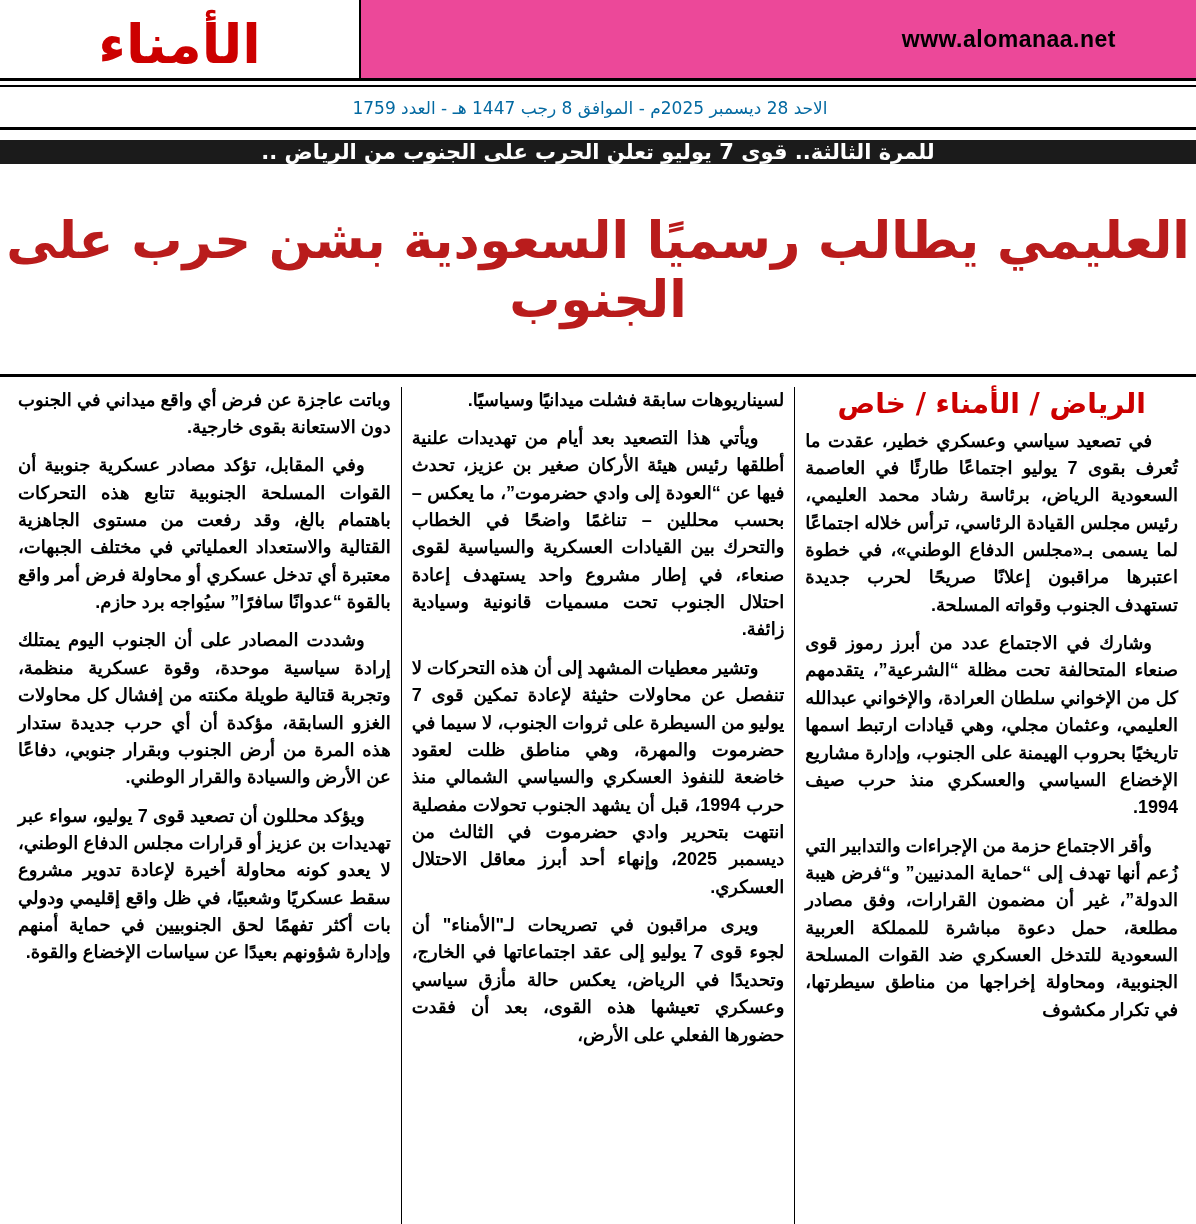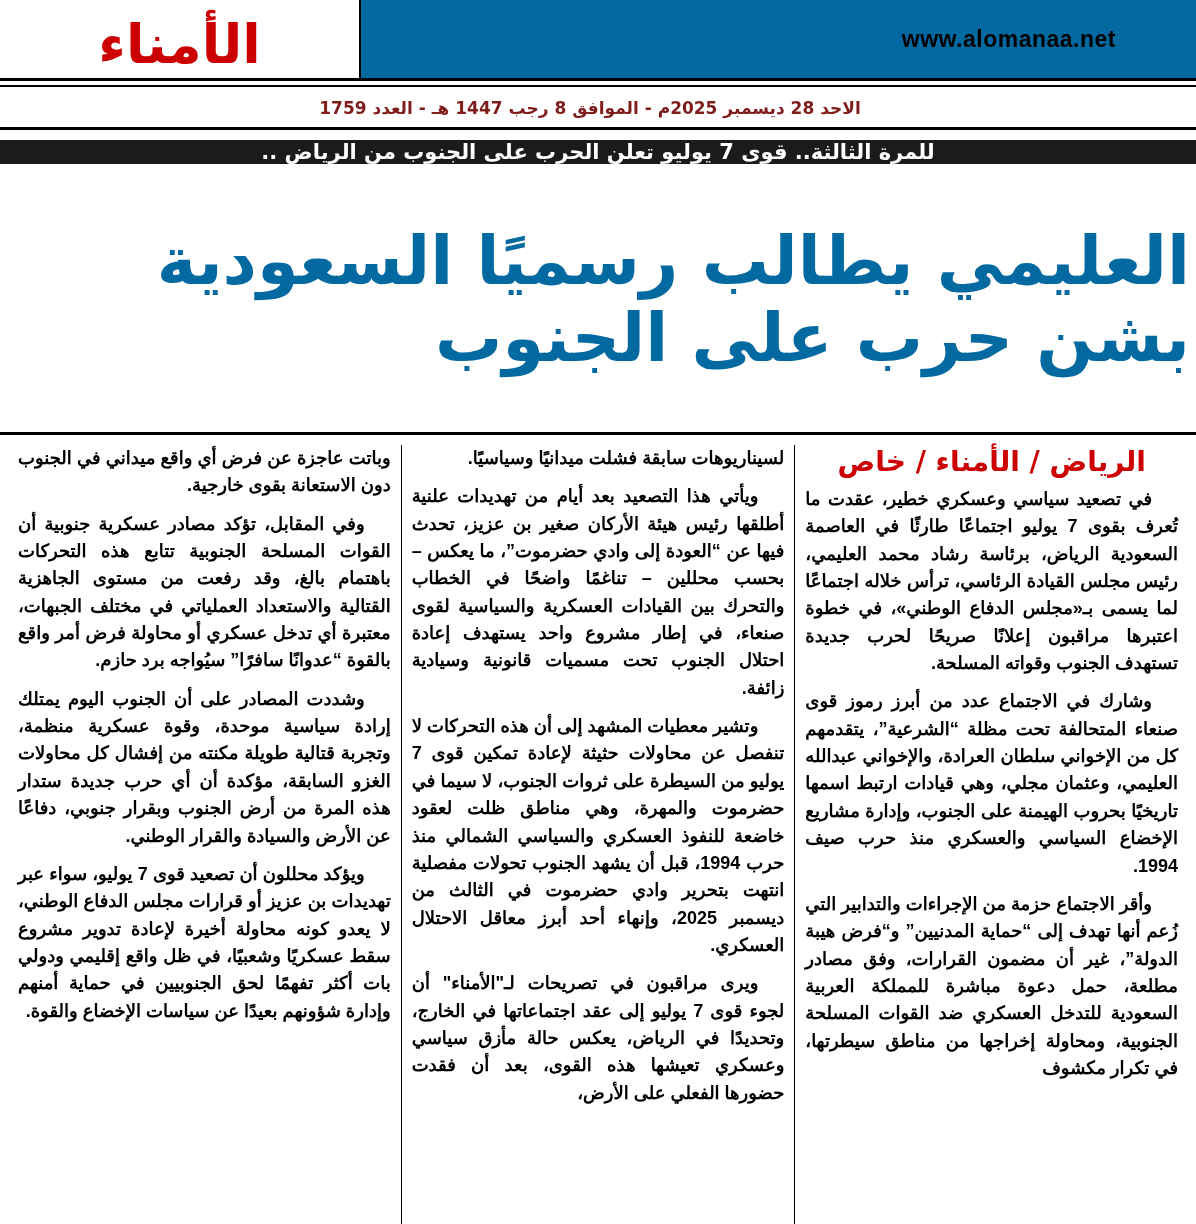--- a/index.html
+++ b/index.html
@@ -20,21 +20,21 @@
   .masthead {
     position: relative;
     height: 78px;
     border-bottom: 3px solid #000;
     background: #ffffff;
     display: flex;
     align-items: stretch;
   }
   .masthead-left {
     flex: 0 0 835px;
-    background: #0369a1;
+    background: #ec4899;
     border-left: 2px solid #000;
     display: flex;
     align-items: center;
     justify-content: flex-start;
     position: relative;
   }
   .masthead-url {
     font-family: "Liberation Sans", sans-serif;
     font-weight: bold;
     font-size: 23px;
@@ -65,24 +65,24 @@
   .rule-thin {
     height: 4px;
     background: #ffffff;
     border-bottom: 2px solid #000;
   }
 
   
   .dateline {
     text-align: center;
     font-family: "DejaVu Sans", sans-serif;
-    font-weight: bold;
+    font-weight: normal;
     font-size: 17px;
     padding: 11px 16px 9px 0;
-    color: #7f1d1d;
+    color: #0369a1;
   }
   .dateline-rule {
     border-bottom: 3px solid #000;
     margin: 0 0 0 0;
   }
 
   
   .kicker {
     margin-top: 10px;
     background: #1b1b1b;
@@ -91,28 +91,28 @@
     display: flex;
     align-items: center;
     justify-content: center;
     font-family: "DejaVu Sans", sans-serif;
     font-weight: bold;
     font-size: 21px;
   }
 
   
   .headline {
-    text-align: right;
-    font-family: "DejaVu Sans", sans-serif;
-    font-weight: bold;
-    font-size: 67px;
+    text-align: center;
+    font-family: "DejaVu Sans", sans-serif;
+    font-weight: bold;
+    font-size: 51px;
     line-height: 1.15;
     padding: 14px 6px 10px 6px;
     letter-spacing: -1px;
-    color: #0369a1;
+    color: #b91c1c;
   }
   .headline-rule {
     border-bottom: 3px solid #000;
     margin: 2px 0 0 0;
   }
 
   
   .columns {
     display: flex;
     flex-direction: row;

